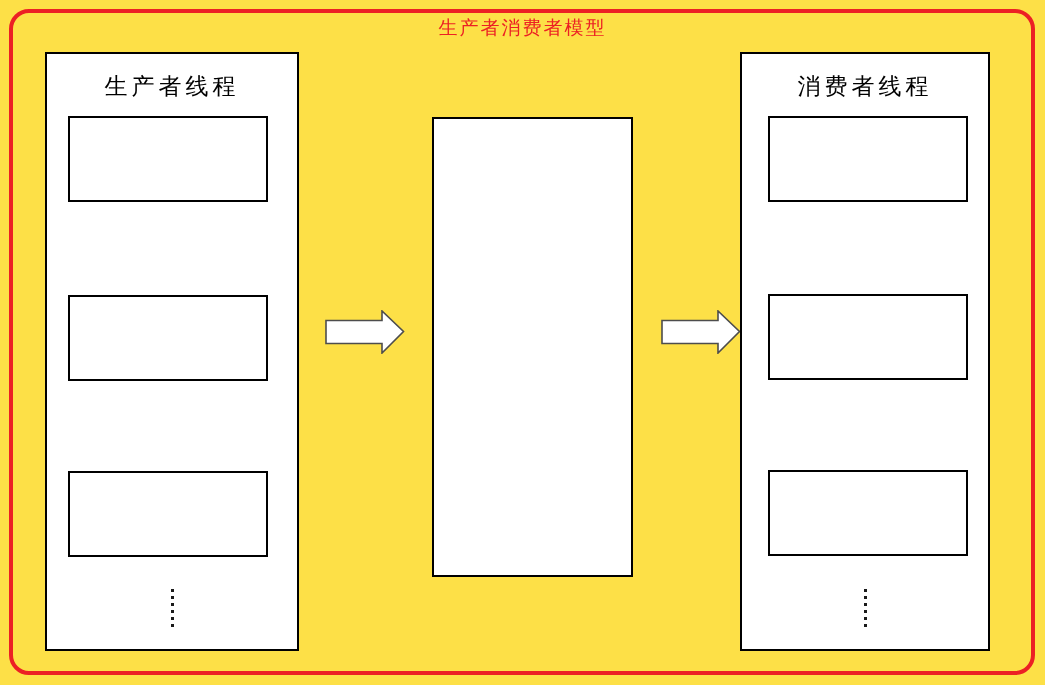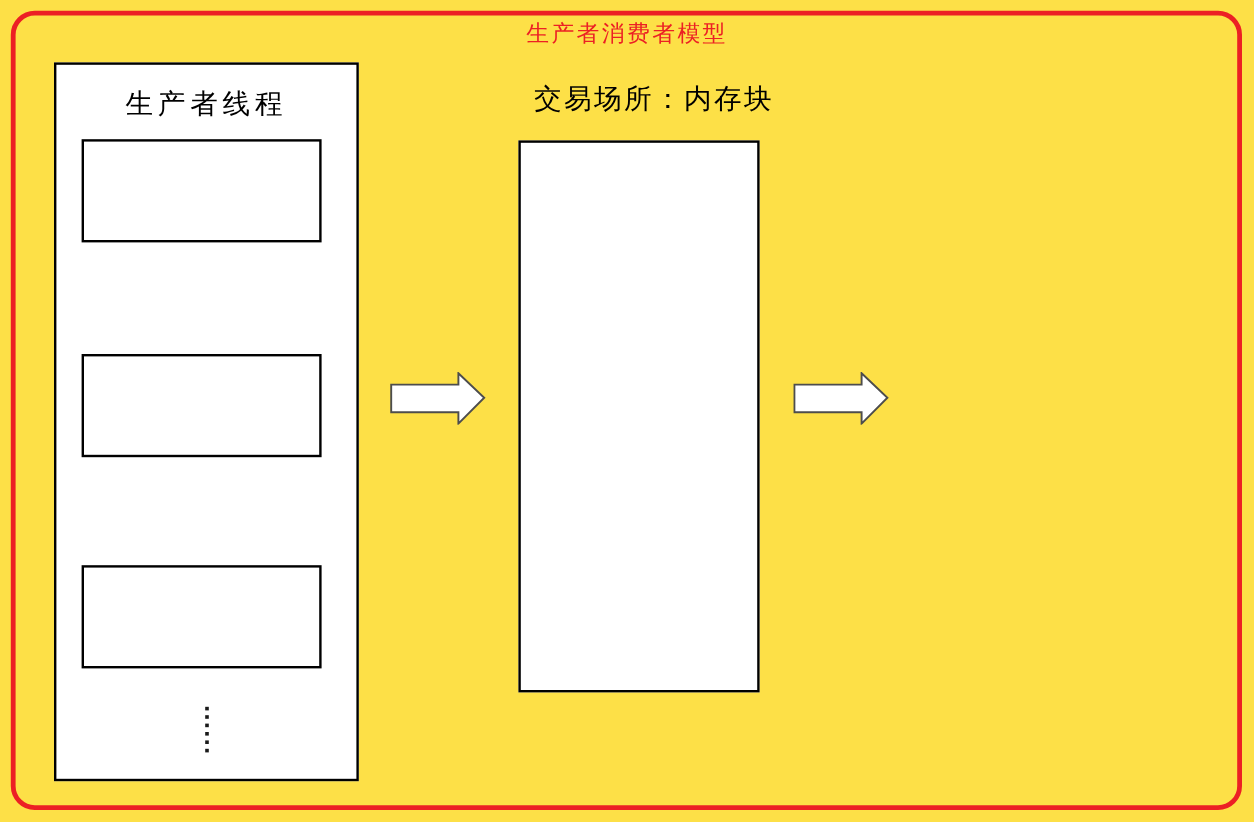--- a/index.html
+++ b/index.html
@@ -124,21 +124,34 @@
       <div class="dot"></div>
         <div class="dot"></div>
         <div class="dot"></div>
     </div>
   </div>
 
   <svg class="flow-arrow arrow-produce" viewBox="0 0 80 44">
     <polygon points="1,10.5 57,10.5 57,1 78.5,21.5 57,43 57,33.5 1,33.5" fill="#ffffff" stroke="#4d4d4d" stroke-width="1.6" stroke-linejoin="miter"></polygon>
   </svg>
 
-  <div class="buffer-label">交易场所：内存块</div>
   <div class="buffer-box"></div>
 
   <svg class="flow-arrow arrow-consume" viewBox="0 0 80 44">
     <polygon points="1,10.5 57,10.5 57,1 78.5,21.5 57,43 57,33.5 1,33.5" fill="#ffffff" stroke="#4d4d4d" stroke-width="1.6" stroke-linejoin="miter"></polygon>
   </svg>
 
+  <div class="thread-column consumer-column">
+    <div class="column-label">消费者线程</div>
+    <div class="slot slot1"></div>
+    <div class="slot slot2"></div>
+    <div class="slot slot3"></div>
+    <div class="ellipsis-dots">
+      <div class="dot"></div>
+        <div class="dot"></div>
+        <div class="dot"></div>
+      <div class="dot"></div>
+        <div class="dot"></div>
+        <div class="dot"></div>
+    </div>
+  </div>
 
 </div>
 
 </body></html>

